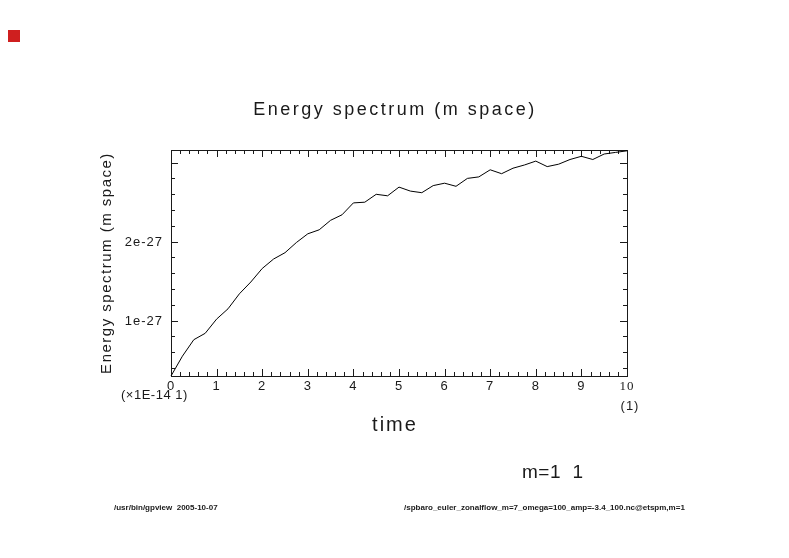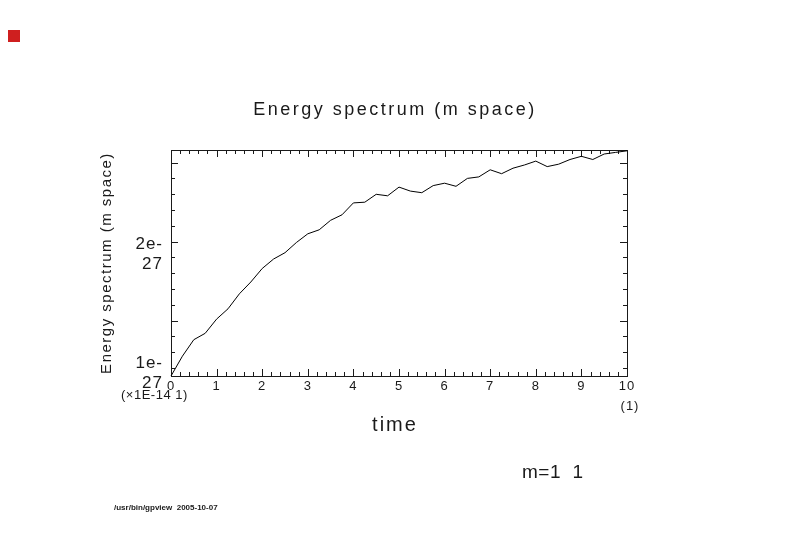--- a/index.html
+++ b/index.html
@@ -12,21 +12,21 @@
     position:absolute;left:245px;top:99px;width:300px;text-align:center;
     font-size:18px;letter-spacing:2.5px;white-space:nowrap;font-weight:400;
   }
   .y-label{
     position:absolute;left:-24px;top:254px;width:260px;height:18px;text-align:center;
     font-size:15px;letter-spacing:1.5px;white-space:nowrap;
     transform:rotate(-90deg);transform-origin:center center;
   }
   #plot-svg{position:absolute;left:0;top:0;width:789px;height:558px;}
   .tick-x{position:absolute;width:30px;text-align:center;font-size:13px;letter-spacing:1px;top:378px;}
-  .tick-y{position:absolute;width:46px;text-align:right;font-size:17px;letter-spacing:1px;left:117px;}
+  .tick-y{position:absolute;width:46px;text-align:right;font-size:13px;letter-spacing:1px;left:117px;}
   .y-scale-note{position:absolute;left:121px;top:387px;font-size:13px;letter-spacing:0.5px;white-space:pre;text-align:center;}
   .x-unit-note{position:absolute;left:612px;top:398px;width:36px;text-align:center;font-size:13px;letter-spacing:1px;}
   .x-label{position:absolute;left:345px;top:413px;width:100px;text-align:center;font-size:20px;letter-spacing:2px;}
   .legend-label{position:absolute;left:522px;top:461px;font-size:19px;letter-spacing:0.5px;white-space:pre;}
   .footer-left{position:absolute;left:90px;top:503px;font-size:8px;font-weight:bold;white-space:pre;margin-left:24px;}
   .footer-right{position:absolute;left:404px;top:503px;width:287px;text-align:left;font-size:8px;font-weight:bold;white-space:pre;}
 </style>
 </head>
 <body>
 
@@ -175,24 +175,25 @@
       <div class="tick-x" style="left: 156px;">0</div>
       <div class="tick-x" style="left: 201.6px;">1</div>
       <div class="tick-x" style="left: 247.2px;">2</div>
       <div class="tick-x" style="left: 292.8px;">3</div>
       <div class="tick-x" style="left: 338.4px;">4</div>
       <div class="tick-x" style="left: 384px;">5</div>
       <div class="tick-x" style="left: 429.6px;">6</div>
       <div class="tick-x" style="left: 475.2px;">7</div>
       <div class="tick-x" style="left: 520.8px;">8</div>
       <div class="tick-x" style="left: 566.4px;">9</div>
-      <div class="tick-x" style="left: 612px;">10</div>
-      <div class="tick-y" style="top: 312.685px; margin-top: 40px;">1e-27</div>
+      <div class="tick-x" style="left: 612px; font-family: Liberation Serif, serif;">10</div>
+      <div class="tick-y" style="top: 312.685px;">1e-27</div>
       <div class="tick-y" style="top: 233.664px;">2e-27</div>
     </div>
 
   <div class="y-scale-note">(×1E-14 1)</div>
   <div class="x-unit-note">(1)</div>
   <div class="x-label">time</div>
   <div class="legend-label">m=1  1</div>
 
   <div class="footer-left">/usr/bin/gpview  2005-10-07</div>
+  <div class="footer-right">/spbaro_euler_zonalflow_m=7_omega=100_amp=-3.4_100.nc@etspm,m=1</div>
 </div>
 
 </body></html>

